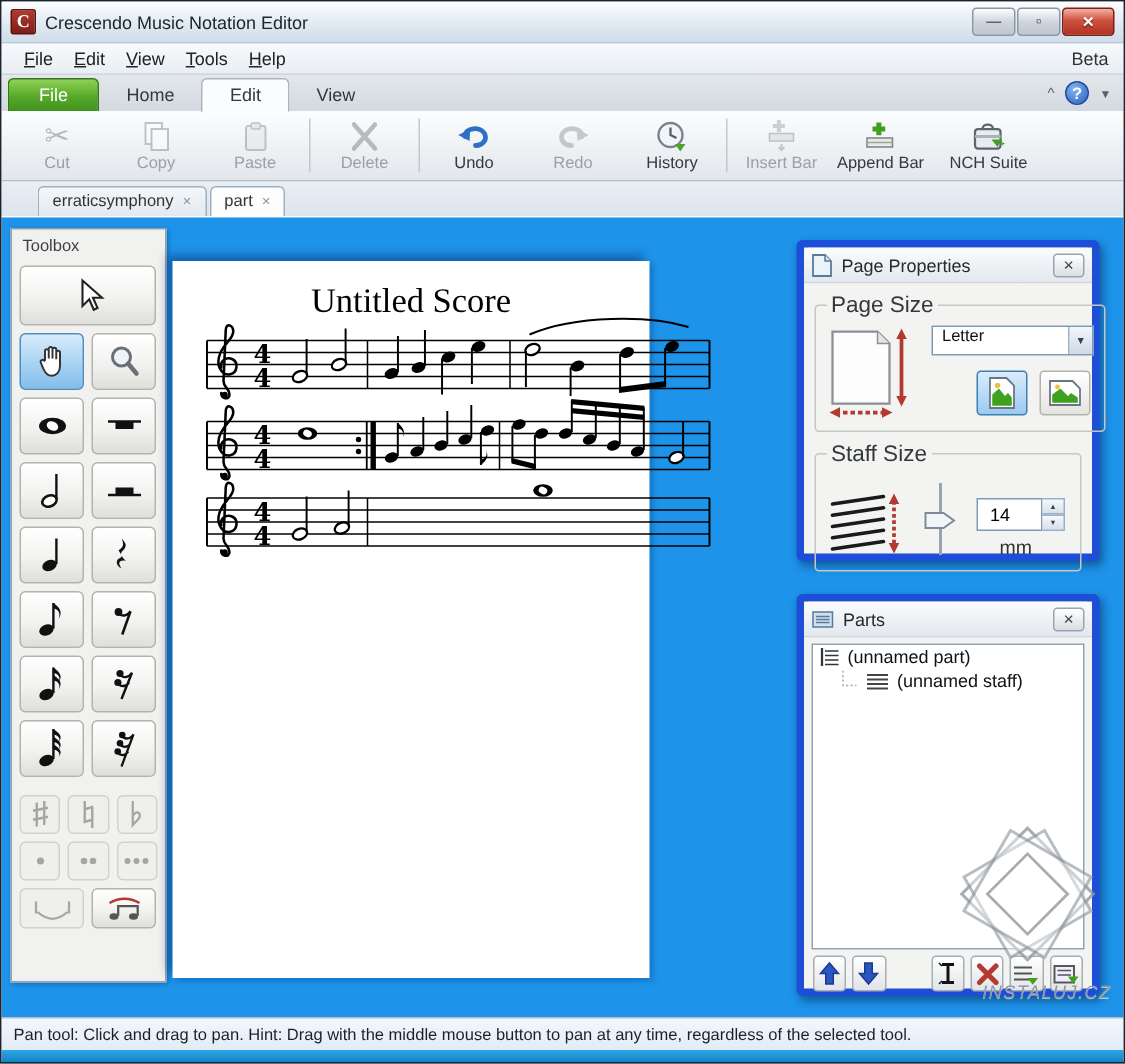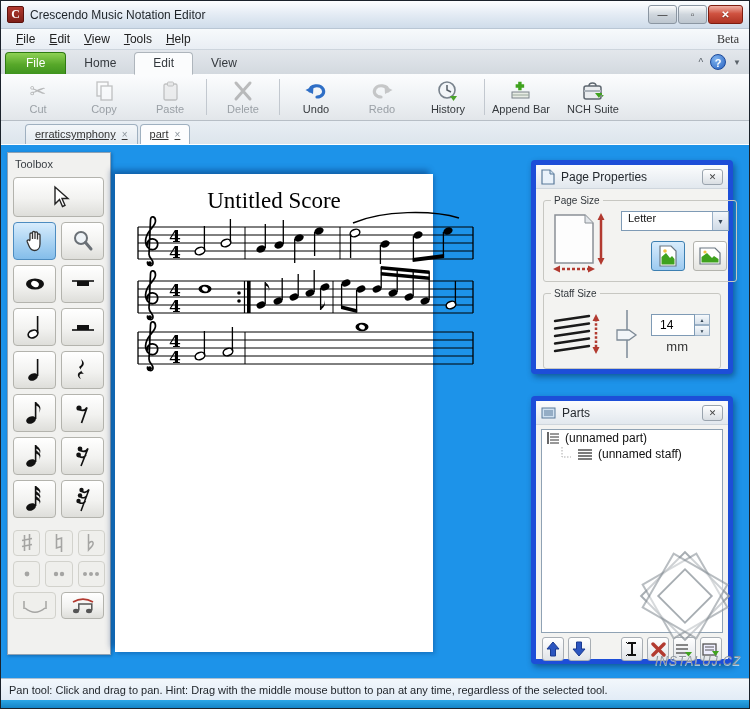--- a/index.html
+++ b/index.html
@@ -12,21 +12,21 @@
   .title-text { font-size:12px; color:#1d2328; flex:1; }
   .winbtns { display:flex; gap:1px; }
   .winbtn { width:29px; height:19px; border:1px solid #8b96a2; border-radius:3px; background:linear-gradient(#fdfdfd,#cfd6dd 50%,#bdc6cf); font-size:10px; color:#333; display:flex; align-items:center; justify-content:center; cursor:default; }
   .winbtn.close { width:35px; background:linear-gradient(#f0b0a5,#cf5240 45%,#b03424); color:#fff; font-weight:bold; border-color:#7e1d10; text-shadow:0 1px 1px rgba(0,0,0,.4); }
 
   
   .menubar { height:21px; background:linear-gradient(#f7fafc,#e9eef4); display:flex; align-items:center; padding:0 8px; font-size:12px; color:#222; border-bottom:1px solid #cdd5dd; flex:0 0 auto; }
   .menu-item { display:inline-block; padding:1px 7px; }
   .menu-item::first-letter { text-decoration:underline; }
   .menubar .spacer { flex:1; }
-  .beta { font-size:12px; color:#333; padding-right:2px;font-family:Liberation Serif, serif; }
+  .beta { font-size:12px; color:#333; padding-right:2px; }
 
   
   .ribbontabs { height:24px; background:linear-gradient(#e3e7ec,#d3d9df); display:flex; align-items:flex-end; padding:0 4px; flex:0 0 auto; position:relative; }
   .rtab { font-size:12px; color:#33383d; padding:3px 18px 4px; border-radius:4px 4px 0 0; cursor:default; }
   .rtab.file { background:linear-gradient(#8ed155,#57a829 55%,#3f941f); color:#fff; border:1px solid #2f7a12; border-bottom:none; padding:3px 20px 4px; }
   .rtab.active { background:#fbfcfd; border:1px solid #aeb5bc; border-bottom:1px solid #fbfcfd; margin-bottom:-1px; }
   .rtab-right { position:absolute; right:8px; top:4px; display:flex; align-items:center; gap:7px; }
   .collapse-ic { font-size:10px; color:#5a6269; }
   .help-ic { width:16px; height:16px; border-radius:50%; background:radial-gradient(circle at 35% 30%, #7fb4f0, #2a62c0); color:#fff; font-size:11px; font-weight:bold; text-align:center; line-height:16px; border:1px solid #1d4a9a; }
   .dd-ic { font-size:8px; color:#5a6269; }
@@ -35,21 +35,21 @@
   .toolbar { height:47px; background:linear-gradient(#fcfdfe,#eef1f4 55%,#e2e6ea); border-bottom:1px solid #b7bec6; display:flex; align-items:stretch; padding:2px 4px; flex:0 0 auto; }
   .tbtn { width:66px; display:flex; flex-direction:column; align-items:center; justify-content:center; gap:1px; border-radius:3px; cursor:default; }
   .tbtn .cap { font-size:11px; color:#35393d; white-space:nowrap; }
   .tbtn.disabled .cap { color:#9aa0a6; }
   .tbtn.disabled svg, .tbtn.disabled .uic { opacity:.45; filter:grayscale(1); }
   .tb-sep { width:1px; background:#c2c8cf; margin:3px 3px; }
   .uic { font-size:20px; line-height:22px; color:#6a7076; }
 
   
   .doctabs { height:24px; background:linear-gradient(#e8eef4,#dde5ec); display:flex; align-items:flex-end; padding:0 0 0 24px; border-bottom:1px solid #fff; flex:0 0 auto; }
-  .dtab { display:flex; align-items:center; gap:6px; font-size:11px; color:#333; background:linear-gradient(#f4f7fa,#e2e9ef); border:1px solid #9fb0c0; border-bottom:none; border-radius:4px 4px 0 0; padding:3px 9px 4px; margin-right:2px;text-decoration:underline; }
+  .dtab { display:flex; align-items:center; gap:6px; font-size:11px; color:#333; background:linear-gradient(#f4f7fa,#e2e9ef); border:1px solid #9fb0c0; border-bottom:none; border-radius:4px 4px 0 0; padding:3px 9px 4px; margin-right:2px; }
   .dtab.active { background:#fdfdfe; position:relative; z-index:2; }
   .dtab .x { color:#8a939b; font-size:10px; }
 
   
   .main { position:relative; flex:1; background:#1d93e9; overflow:hidden; }
 
   
   .toolbox { position:absolute; left:6px; top:7px; width:104px; height:503px; background:#f1f1ef; border:1px solid #8fa2b4; box-shadow:1px 1px 3px rgba(0,30,70,.35); padding:4px 5px; }
   .toolbox-title { font-size:11px; color:#3a3f44; margin:1px 0 7px 2px; }
   .trow { display:flex; gap:5px; margin-bottom:5px; justify-content:flex-start; }
@@ -68,28 +68,28 @@
   .score-svg { position:absolute; left:0; top:0; }
 
   
   .panel { position:absolute; background:#f3f3f1; border:5px solid #1d4ed8; border-radius:4px; box-shadow:2px 3px 6px rgba(0,25,60,.45); }
   .panel-hd { height:24px; display:flex; align-items:center; gap:6px; padding:0 5px; background:linear-gradient(#fbfcfd,#e2e8ee); border-bottom:1px solid #cfd6dd; border-radius:4px 4px 0 0; }
   .panel-hd .ttl { font-size:12px; color:#24292e; flex:1; }
   .pclose { width:21px; height:16px; border:1px solid #9aa4ae; border-radius:3px; background:linear-gradient(#fff,#d9dee3); font-size:9px; color:#444; display:flex; align-items:center; justify-content:center; }
   .pp { right:16px; top:15px; width:202px; height:214px; }
   .parts { right:16px; top:251px; width:202px; height:268px; }
   fieldset { border:1px solid #c7c7c2; border-radius:3px; margin:6px 7px 0; padding:5px 7px 8px; }
-  legend { font-size:10px; color:#33383d; padding:0 3px; }
+  legend { font-size:15px; color:#33383d; padding:0 3px; }
   .psz-row { display:flex; gap:8px; }
   .dd { width:108px; height:20px; background:#fff; border:1px solid #7e9ab5; display:flex; align-items:flex-start; font-size:11px; padding-left:6px; color:#111; }
   .dd .dda { margin-left:auto; width:16px; height:18px; background:linear-gradient(#f2f6fa,#cfdae6); border-left:1px solid #9ab0c6; font-size:7px; color:#345; display:flex; align-items:center; justify-content:center; }
   .orient-row { display:flex; gap:8px; margin-top:10px; justify-content:flex-end; padding-right:2px; }
   .obtn { width:34px; height:30px; border:1px solid #b3b3ad; border-radius:3px; background:linear-gradient(#fff,#e4e4e0); display:flex; align-items:center; justify-content:center; }
   .obtn.sel { border-color:#3c7fb1; background:linear-gradient(#d8ecfc,#9ccaf0); }
-  .ss-row { display:flex; align-items:center; gap:10px; padding-top:4px; }
+  .ss-row { display:flex; align-items:flex-end; gap:10px; padding-top:4px; }
   .spin { display:flex; }
   .spin input { width:44px; height:22px; border:1px solid #7e9ab5; font-size:12px; padding-left:8px; font-family:"Liberation Sans",sans-serif; }
   .spin .btns { display:flex; flex-direction:column; }
   .spin .sb { width:15px; height:11px; border:1px solid #9ab0c6; border-left:none; background:linear-gradient(#f6f9fc,#d6e0ea); font-size:5px; color:#345; display:flex; align-items:center; justify-content:center; }
   .mm { font-size:13px; color:#333; text-align:right; margin-top:3px; padding-right:22px; }
 
   .tree { background:#fff; border:1px solid #8fa2b4; margin:4px 5px; height:204px; padding:0 4px; overflow:hidden; }
   .tree-item { display:flex; align-items:center; gap:5px; font-size:12px; color:#111; padding:1px 0; }
   .tree-item.child { padding-left:14px; }
   .parts-bar { display:flex; align-items:center; gap:4px; padding:0 6px; }
@@ -185,20 +185,28 @@
     </div>
     <div class="tbtn">
       <svg width="24" height="22" viewBox="0 0 24 22">
           <circle cx="11" cy="10" r="8" fill="#f2f5f8" stroke="#78828c" stroke-width="1.6"></circle>
           <path d="M11,5 L11,10 L15,12" stroke="#555e66" stroke-width="1.5" fill="none"></path>
           <path d="M14,16 L21,16 L17.5,21 Z" fill="#4aa32a"></path>
         </svg>
       <span class="cap">History</span>
     </div>
     <div class="tb-sep"></div>
+    <div class="tbtn disabled">
+      <svg width="24" height="22" viewBox="0 0 24 22">
+          <rect x="4" y="9" width="16" height="5" fill="#cfd3d8" stroke="#7a828a"></rect>
+          <path d="M11,1 h3 v3 h3 v3 h-3 v3 h-3 v-3 h-3 v-3 h3 Z" fill="#9aa0a6" transform="translate(-1,-1) scale(0.9)"></path>
+          <path d="M12,16 l0,4 m-2,-2 l2,2 2,-2" stroke="#8a9097" stroke-width="1.3" fill="none"></path>
+        </svg>
+      <span class="cap">Insert Bar</span>
+    </div>
     <div class="tbtn">
       <svg width="24" height="22" viewBox="0 0 24 22">
           <rect x="3" y="12" width="17" height="6" fill="#e7ebe4" stroke="#7a828a"></rect>
           <line x1="3" y1="15" x2="20" y2="15" stroke="#9aa89c"></line>
           <path d="M12,2 h4 v3 h3 v4 h-3 v3 h-4 v-3 h-3 v-4 h3 Z" fill="#3fa21e" transform="translate(-1,0) scale(0.85)"></path>
         </svg>
       <span class="cap">Append Bar</span>
     </div>
     <div class="tbtn" style="width:78px">
       <svg width="24" height="22" viewBox="0 0 24 22">

